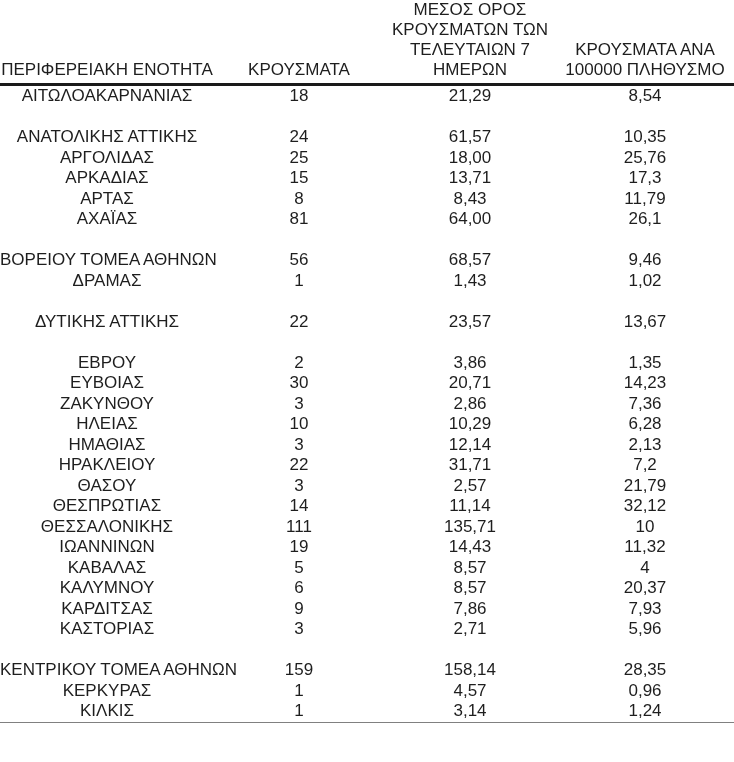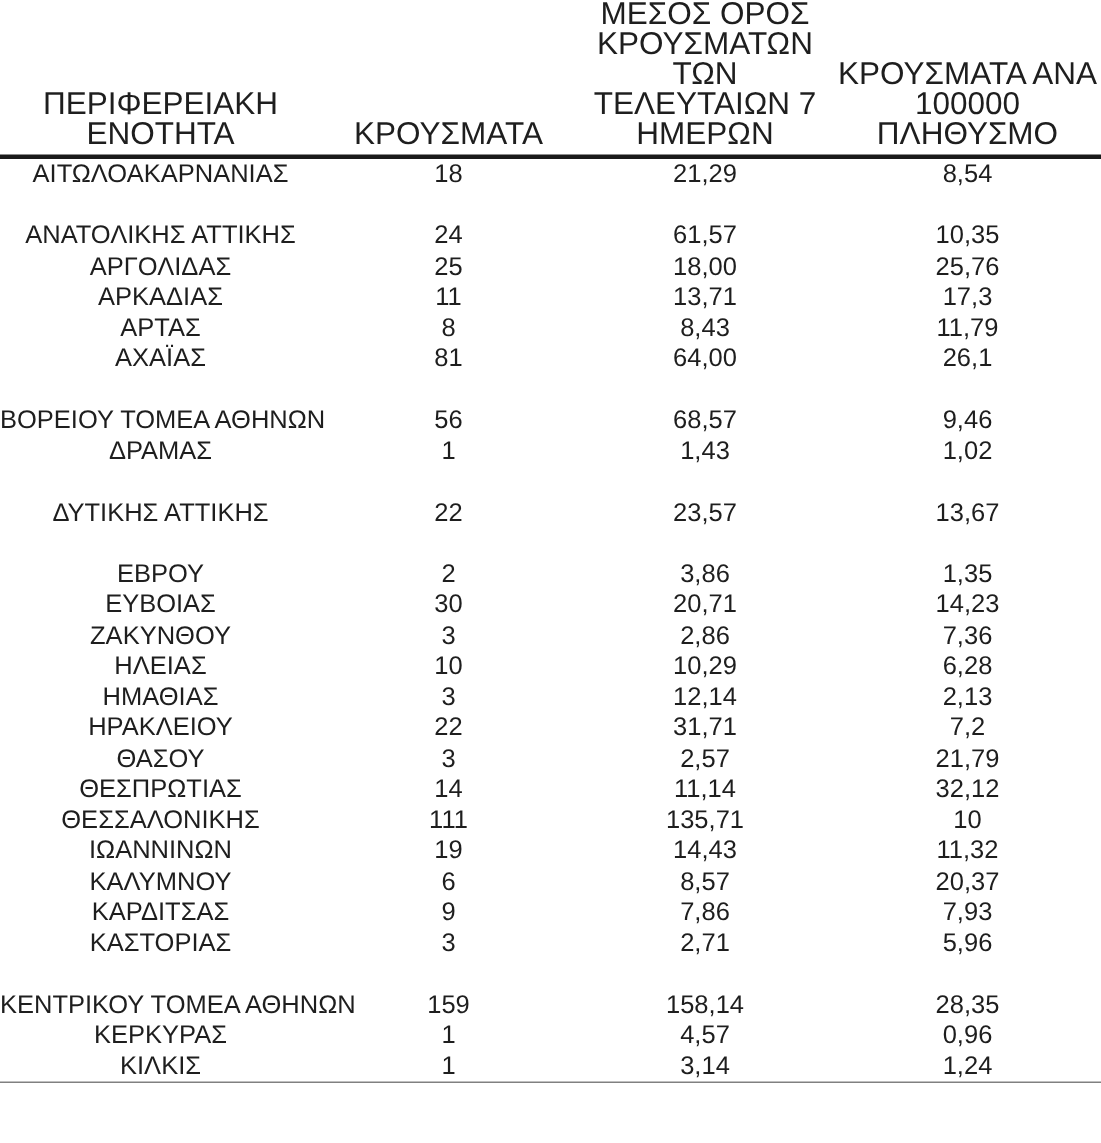--- a/index.html
+++ b/index.html
@@ -21,21 +21,21 @@
     border-collapse: collapse;
     table-layout: fixed;
     border-bottom: 1px solid #808080; 
   }
   table.cases col.c1 { width: 214px; }
   table.cases col.c2 { width: 170px; }
   table.cases col.c3 { width: 172px; }
   table.cases col.c4 { width: 178px; }
 
   table.cases thead th {
-    font-size: 21px;
+    font-size: 17px;
     font-weight: 400;
     line-height: 20px;
     text-align: center;
     vertical-align: bottom;
     white-space: pre-line;
     padding: 0 0 3px 0;
     height: 78px;
     box-sizing: border-box;
     border-bottom: 3px solid #1a1a1a; 
     overflow: visible;
@@ -93,21 +93,21 @@
           <td>10,35</td>
         </tr>
         <tr>
           <td>ΑΡΓΟΛΙΔΑΣ</td>
           <td>25</td>
           <td>18,00</td>
           <td>25,76</td>
         </tr>
         <tr>
           <td>ΑΡΚΑΔΙΑΣ</td>
-          <td>11</td>
+          <td>15</td>
           <td>13,71</td>
           <td>17,3</td>
         </tr>
         <tr>
           <td>ΑΡΤΑΣ</td>
           <td>8</td>
           <td>8,43</td>
           <td>11,79</td>
         </tr>
         <tr>
@@ -197,20 +197,26 @@
           <td>135,71</td>
           <td>10</td>
         </tr>
         <tr>
           <td>ΙΩΑΝΝΙΝΩΝ</td>
           <td>19</td>
           <td>14,43</td>
           <td>11,32</td>
         </tr>
         <tr>
+          <td>ΚΑΒΑΛΑΣ</td>
+          <td>5</td>
+          <td>8,57</td>
+          <td>4</td>
+        </tr>
+        <tr>
           <td>ΚΑΛΥΜΝΟΥ</td>
           <td>6</td>
           <td>8,57</td>
           <td>20,37</td>
         </tr>
         <tr>
           <td>ΚΑΡΔΙΤΣΑΣ</td>
           <td>9</td>
           <td>7,86</td>
           <td>7,93</td>

